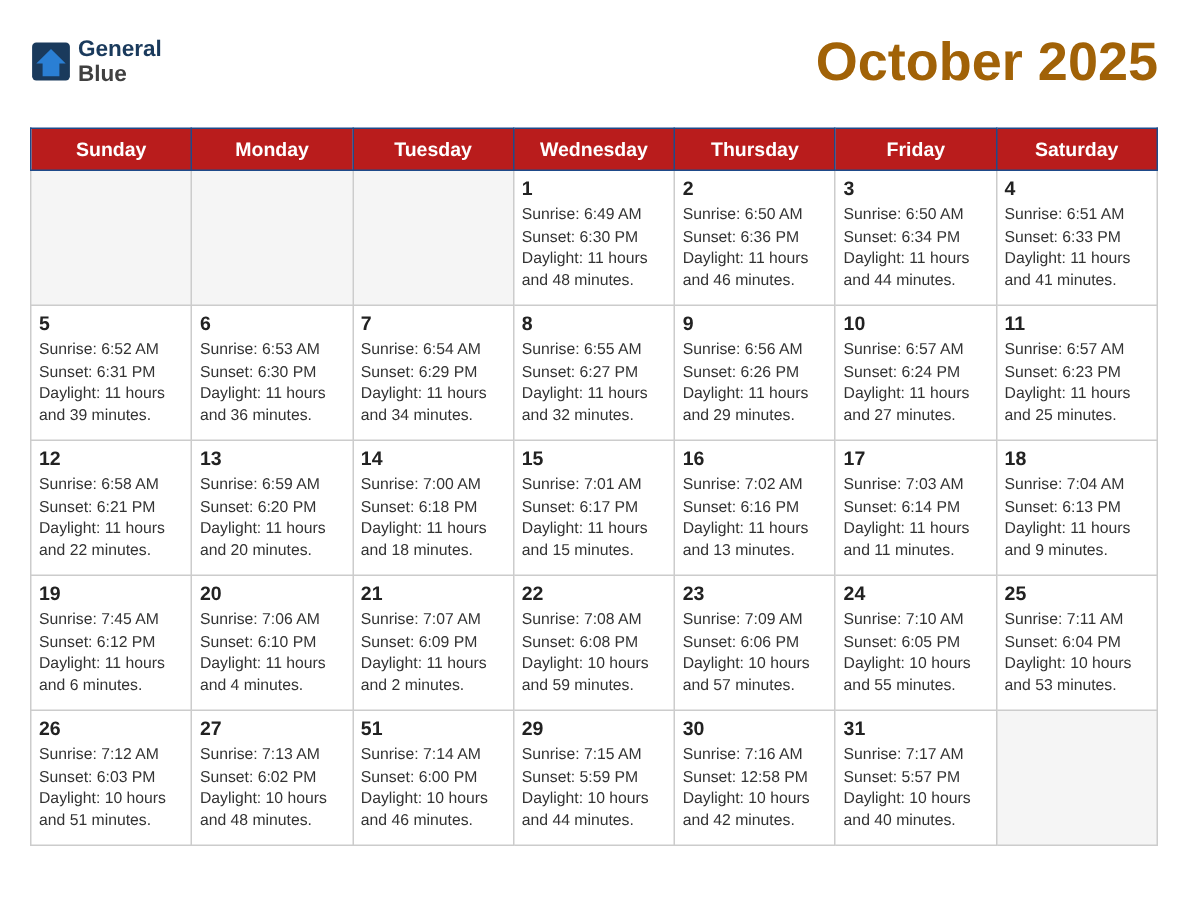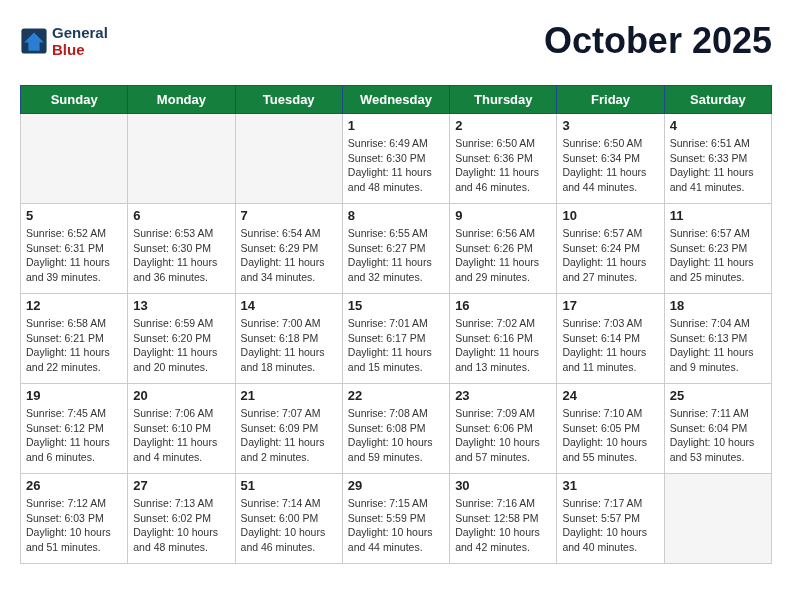--- a/index.html
+++ b/index.html
@@ -24,33 +24,33 @@
     .logo-icon {
       width: 28px;
       height: 28px;
     }
     .title-block {
       text-align: right;
     }
     .month-title {
       font-size: 36px;
       font-weight: bold;
-      color: #0f172a;
+      color: #a16207;
     }
     .location {
       font-size: 16px;
       color: #333;
     }
     .calendar {
       width: 100%;
       border-collapse: collapse;
       border: 1px solid #ccc;
     }
     .calendar th {
-      background: #15803d;
+      background: #b91c1c;
       color: #fff;
       font-size: 13px;
       font-weight: bold;
       padding: 6px 4px;
       text-align: center;
       border: 1px solid #1e4a8a;
       margin-left: 28px;
     }
     .calendar td {
       width: 107px;
@@ -81,21 +81,21 @@
 <body>
 
 <div class="header">
   <div class="logo">
     <svg class="logo-icon" viewBox="0 0 40 40">
       <rect x="2" y="2" width="36" height="36" rx="4" fill="#1a3a5c"></rect>
       <polygon points="20,8 34,22 28,22 28,34 12,34 12,22 6,22" fill="#2a7fd4"></polygon>
     </svg>
     <div>
       <div style="font-size:15px;font-weight:bold;color:#1a3a5c;">General</div>
-      <div style="font-size:15px;font-weight:bold;color:#b91c1c;">Blue</div>
+      <div style="font-size:15px;font-weight:bold;color:#404040;">Blue</div>
     </div>
   </div>
   <div class="title-block">
     <div class="month-title">October 2025</div>
   </div>
 </div>
 
 <table class="calendar">
   <thead>
     <tr>

